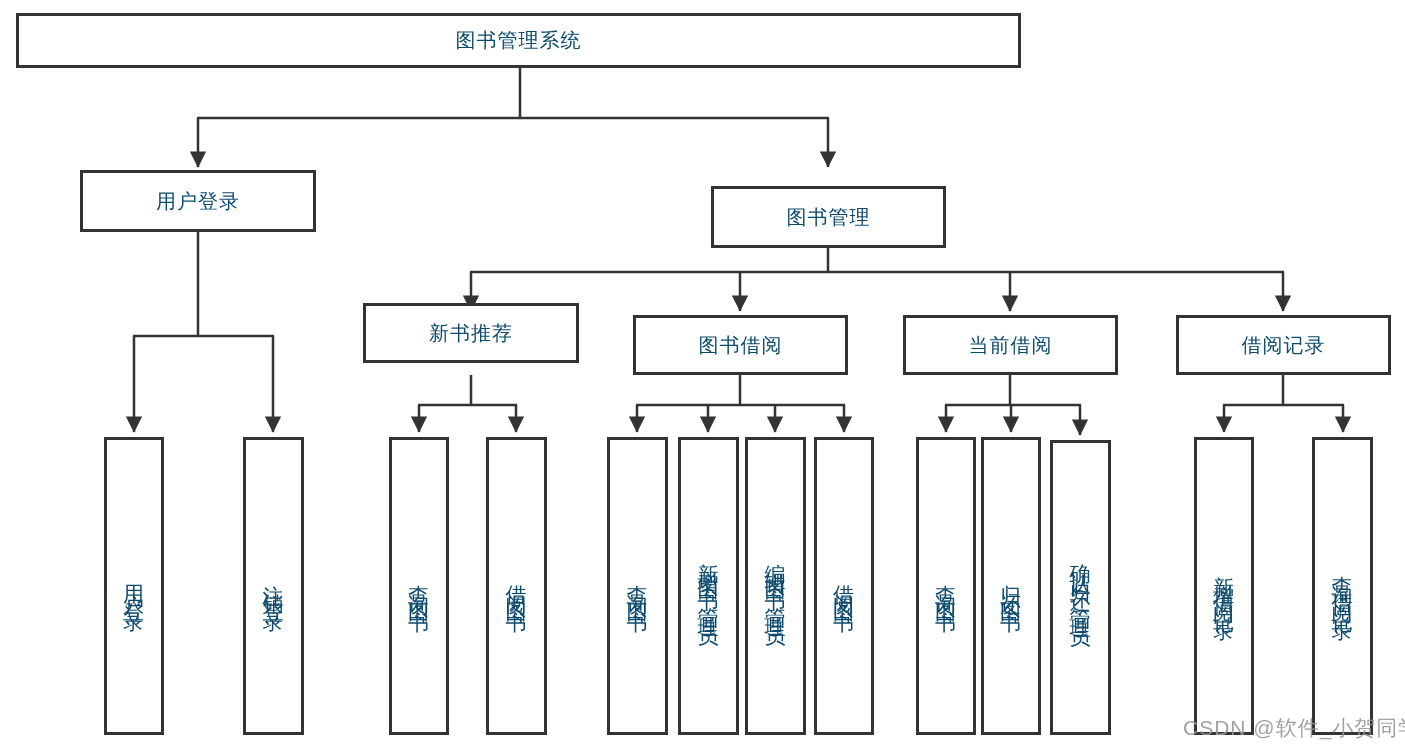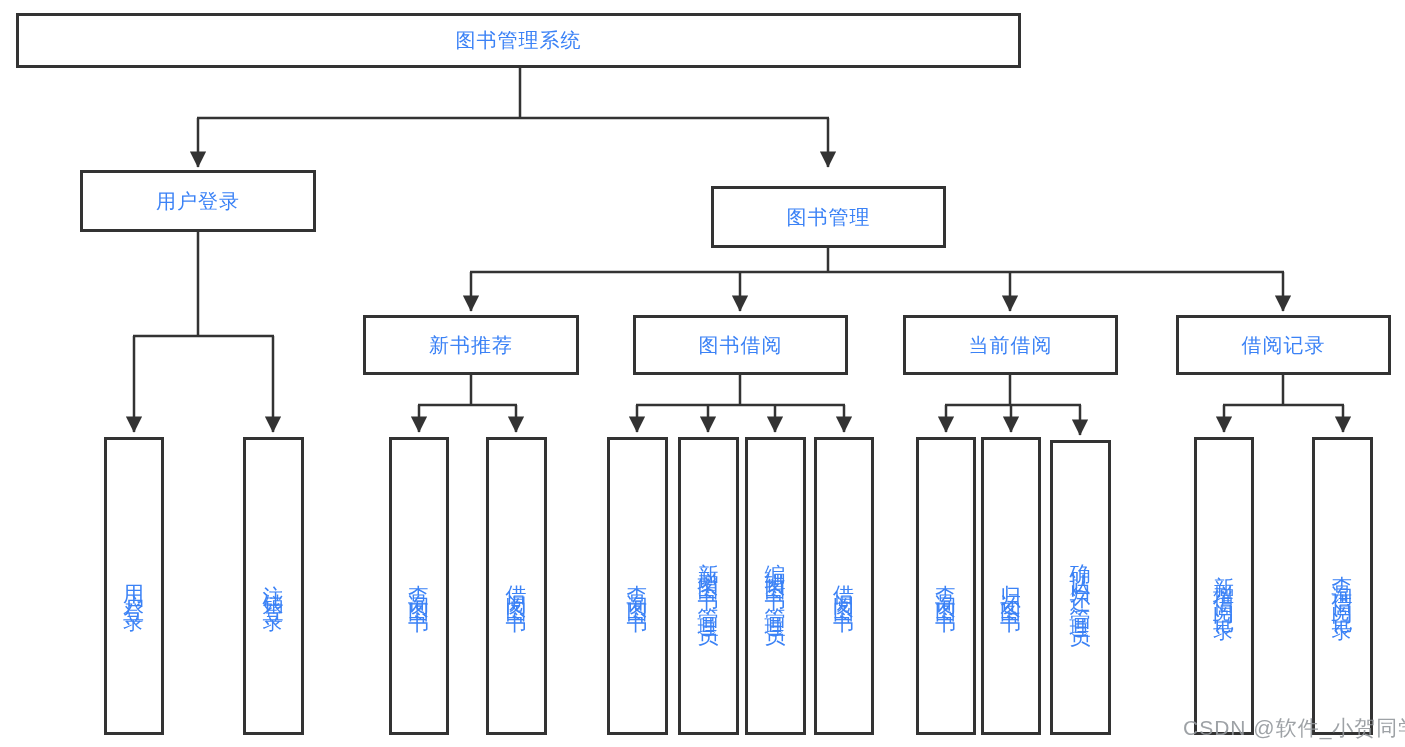--- a/index.html
+++ b/index.html
@@ -18,21 +18,21 @@
     z-index: 1;
   }
   .node {
     position: absolute;
     box-sizing: border-box;
     border: 3px solid #333333;
     background: #ffffff;
     display: flex;
     align-items: center;
     justify-content: center;
-    color: #3b82f6;
+    color: #0c4a6e;
     font-size: 20px;
     letter-spacing: 1px;
     z-index: 2;
     text-align: center;
     white-space: nowrap;
   }
   .leaf span {
     writing-mode: vertical-rl;
     text-orientation: mixed;
     letter-spacing: 9px;
@@ -98,21 +98,21 @@
     <span>图书管理系统</span>
   </div>
 
   <div class="node" style="left:80px; top:170px; width:236px; height:62px;">
     <span>用户登录</span>
   </div>
   <div class="node" style="left:711px; top:170px; width:235px; height:62px;margin-top:16px;">
     <span>图书管理</span>
   </div>
 
-  <div class="node" style="left:363px; top:315px; width:216px; height:60px;">
+  <div class="node" style="left:363px; top:303px; width:216px; height:60px;">
     <span>新书推荐</span>
   </div>
   <div class="node" style="left:903px; top:315px; width:215px; height:60px;">
     <span>当前借阅</span>
   </div>
   <div class="node" style="left:633px; top:315px; width:215px; height:60px;">
     <span>图书借阅</span>
   </div>
   <div class="node" style="left:1176px; top:315px; width:215px; height:60px;justify-content:center;">
     <span>借阅记录</span>

